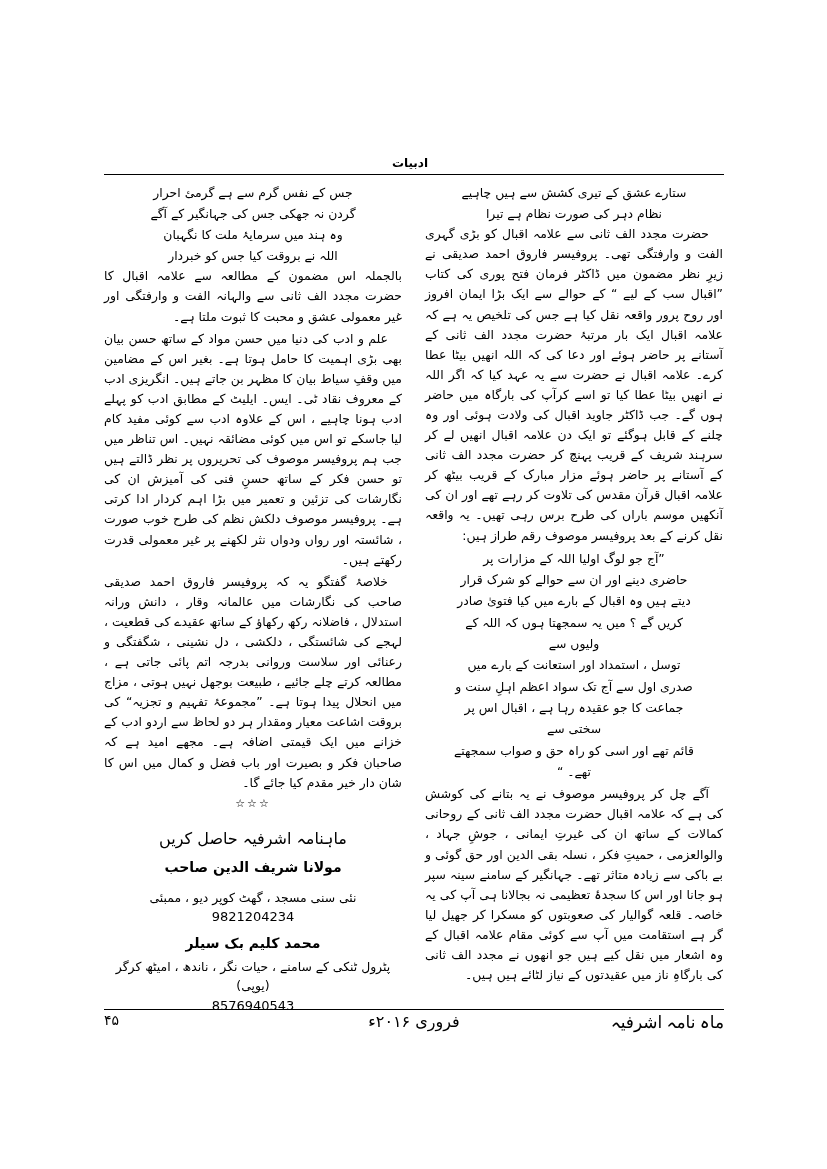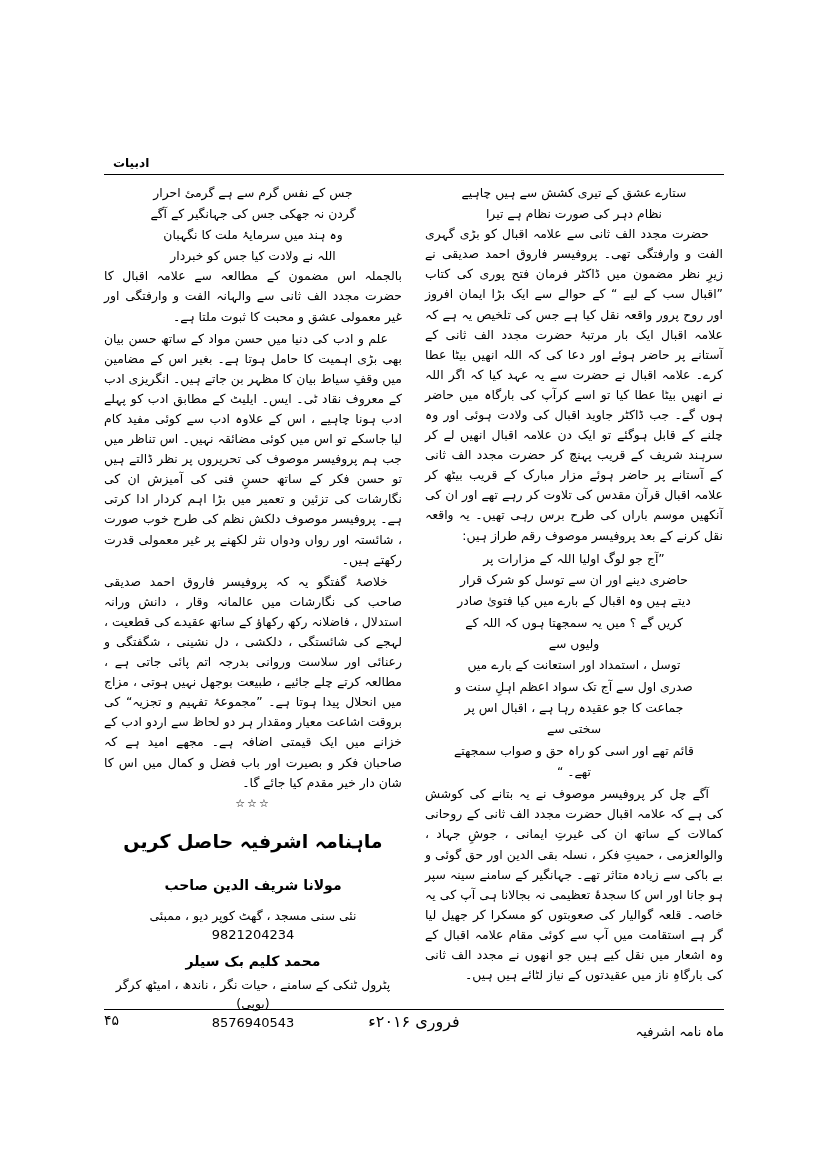--- a/index.html
+++ b/index.html
@@ -20,24 +20,24 @@
     left: 0;
     top: 0;
     width: 827px;
     height: 1169px;
     background: #fff;
   }
 
   
   .header {
     position: absolute;
-    left: 113px;
+    left: 100px;
     top: 156px;
     width: 620px;
-    text-align: left;
+    text-align: center;
     direction: rtl;
   }
   .header .head-title {
     font-family: "DejaVu Sans", sans-serif;
     font-size: 12px;
     font-weight: bold;
     letter-spacing: 0.5px;
   }
   .rule-top {
     position: absolute;
@@ -62,22 +62,23 @@
     left: 104px;
     top: 1012px;
     width: 620px;
     height: 24px;
     direction: rtl;
     font-size: 13px;
   }
   .footer .f-right {
     position: absolute;
     right: 0;
-    top: 12px;
-    font-size: 13px;
+    top: 0;
+    font-size: 17px;
+    font-family: Liberation Serif, serif;
   }
   .footer .f-center {
     position: absolute;
     left: 0;
     right: 0;
     top: 0;
     text-align: center;
     font-size: 16px;
   }
   .footer .f-left {
@@ -134,23 +135,23 @@
   }
 
   
   .advert {
     margin-top: 14px;
     text-align: center;
     direction: rtl;
     line-height: 1.55;
   }
   .advert .ad-title {
-    font-size: 19px;
-    font-weight: bold;
-    margin-bottom: 19px;
+    font-size: 16px;
+    font-weight: normal;
+    margin-bottom: 6px;
   }
   .advert .ad-name {
     font-size: 14px;
     font-weight: bold;
     margin-bottom: 9px;
   }
   .advert .ad-addr {
     font-size: 12.4px;
     margin-bottom: 0px;
   }
@@ -183,39 +184,39 @@
 
     <div class="verse">
       <div>ستارے عشق کے تیری کشش سے ہیں چاہیے</div>
       <div>نظام دہر کی صورت نظام ہے تیرا</div>
     </div>
 
     <p class="para indent">حضرت مجدد الف ثانی سے علامہ اقبال کو بڑی گہری الفت و وارفتگی تھی۔ پروفیسر فاروق احمد صدیقی نے زیرِ نظر مضمون میں ڈاکٹر فرمان فتح پوری کی کتاب ”اقبال سب کے لیے “ کے حوالے سے ایک بڑا ایمان افروز اور روح پرور واقعہ نقل کیا ہے جس کی تلخیص یہ ہے کہ علامہ اقبال ایک بار مرتبۂ حضرت مجدد الف ثانی کے آستانے پر حاضر ہوئے اور دعا کی کہ اللہ انھیں بیٹا عطا کرے۔ علامہ اقبال نے حضرت سے یہ عہد کیا کہ اگر اللہ نے انھیں بیٹا عطا کیا تو اسے کرآپ کی بارگاہ میں حاضر ہوں گے۔ جب ڈاکٹر جاوید اقبال کی ولادت ہوئی اور وہ چلنے کے قابل ہوگئے تو ایک دن علامہ اقبال انھیں لے کر سرہند شریف کے قریب پہنچ کر حضرت مجدد الف ثانی کے آستانے پر حاضر ہوئے مزار مبارک کے قریب بیٹھ کر علامہ اقبال قرآن مقدس کی تلاوت کر رہے تھے اور ان کی آنکھیں موسم باراں کی طرح برس رہی تھیں۔ یہ واقعہ نقل کرنے کے بعد پروفیسر موصوف رقم طراز ہیں:</p>
 
     <div class="quote-block">
       <div>”آج جو لوگ اولیا اللہ کے مزارات پر</div>
-      <div>حاضری دینے اور ان سے توسل کو شرک قرار</div>
+      <div>حاضری دینے اور ان سے حوالے کو شرک قرار</div>
       <div>دیتے ہیں وہ اقبال کے بارے میں کیا فتویٰ صادر</div>
       <div>کریں گے ؟ میں یہ سمجھتا ہوں کہ اللہ کے ولیوں سے</div>
       <div>توسل ، استمداد اور استعانت کے بارے میں</div>
       <div>صدری اول سے آج تک سواد اعظم اہلِ سنت و</div>
       <div>جماعت کا جو عقیدہ رہا ہے ، اقبال اس پر سختی سے</div>
       <div>قائم تھے اور اسی کو راہ حق و صواب سمجھتے تھے۔ “</div>
     </div>
 
     <p class="para indent">آگے چل کر پروفیسر موصوف نے یہ بتانے کی کوشش کی ہے کہ علامہ اقبال حضرت مجدد الف ثانی کے روحانی کمالات کے ساتھ ان کی غیرتِ ایمانی ، جوشِ جہاد ، والوالعزمی ، حمیتِ فکر ، نسلہ بقی الدین اور حق گوئی و بے باکی سے زیادہ متاثر تھے۔ جہانگیر کے سامنے سینہ سپر ہو جانا اور اس کا سجدۂ تعظیمی نہ بجالانا ہی آپ کی یہ خاصہ۔ قلعہ گوالیار کی صعوبتوں کو مسکرا کر جھیل لیا گر ہے استقامت میں آپ سے کوئی مقام علامہ اقبال کے وہ اشعار میں نقل کیے ہیں جو انھوں نے مجدد الف ثانی کی بارگاہِ ناز میں عقیدتوں کے نیاز لٹائے ہیں ہیں۔</p>
   </div>
 
   <div class="col col-left">
 
     <div class="verse">
       <div>جس کے نفس گرم سے ہے گرمئ احرار</div>
       <div>گردن نہ جھکی جس کی جہانگیر کے آگے</div>
       <div>وہ ہند میں سرمایۂ ملت کا نگہبان</div>
-      <div>اللہ نے ولادت کیا جس کو خبردار</div>
+      <div>اللہ نے بروقت کیا جس کو خبردار</div>
     </div>
 
     <p class="para">بالجملہ اس مضمون کے مطالعہ سے علامہ اقبال کا حضرت مجدد الف ثانی سے والہانہ الفت و وارفتگی اور غیر معمولی عشق و محبت کا ثبوت ملتا ہے۔</p>
     <p class="para indent">علم و ادب کی دنیا میں حسن مواد کے ساتھ حسن بیان بھی بڑی اہمیت کا حامل ہوتا ہے۔ بغیر اس کے مضامین میں وقفِ سیاط بیان کا مظہر بن جاتے ہیں۔ انگریزی ادب کے معروف نقاد ٹی۔ ایس۔ ایلیٹ کے مطابق ادب کو پہلے ادب ہونا چاہیے ، اس کے علاوہ ادب سے کوئی مفید کام لیا جاسکے تو اس میں کوئی مضائقہ نہیں۔ اس تناظر میں جب ہم پروفیسر موصوف کی تحریروں پر نظر ڈالتے ہیں تو حسن فکر کے ساتھ حسنِ فنی کی آمیزش ان کی نگارشات کی تزئین و تعمیر میں بڑا اہم کردار ادا کرتی ہے۔ پروفیسر موصوف دلکش نظم کی طرح خوب صورت ، شائستہ اور رواں ودواں نثر لکھنے پر غیر معمولی قدرت رکھتے ہیں۔</p>
     <p class="para indent">خلاصۂ گفتگو یہ کہ پروفیسر فاروق احمد صدیقی صاحب کی نگارشات میں عالمانہ وقار ، دانش ورانہ استدلال ، فاضلانہ رکھ رکھاؤ کے ساتھ عقیدے کی قطعیت ، لہجے کی شائستگی ، دلکشی ، دل نشینی ، شگفتگی و رعنائی اور سلاست وروانی بدرجہ اتم پائی جاتی ہے ، مطالعہ کرتے چلے جائیے ، طبیعت بوجھل نہیں ہوتی ، مزاج میں انحلال پیدا ہوتا ہے۔ ”مجموعۂ تفہیم و تجزیہ“ کی بروقت اشاعت معیار ومقدار ہر دو لحاظ سے اردو ادب کے خزانے میں ایک قیمتی اضافہ ہے۔ مجھے امید ہے کہ صاحبان فکر و بصیرت اور باب فضل و کمال میں اس کا شان دار خیر مقدم کیا جائے گا۔</p>
 
     <div class="stars">☆☆☆</div>
 
     <div class="advert">
       <div class="ad-title">ماہنامہ اشرفیہ حاصل کریں</div>

